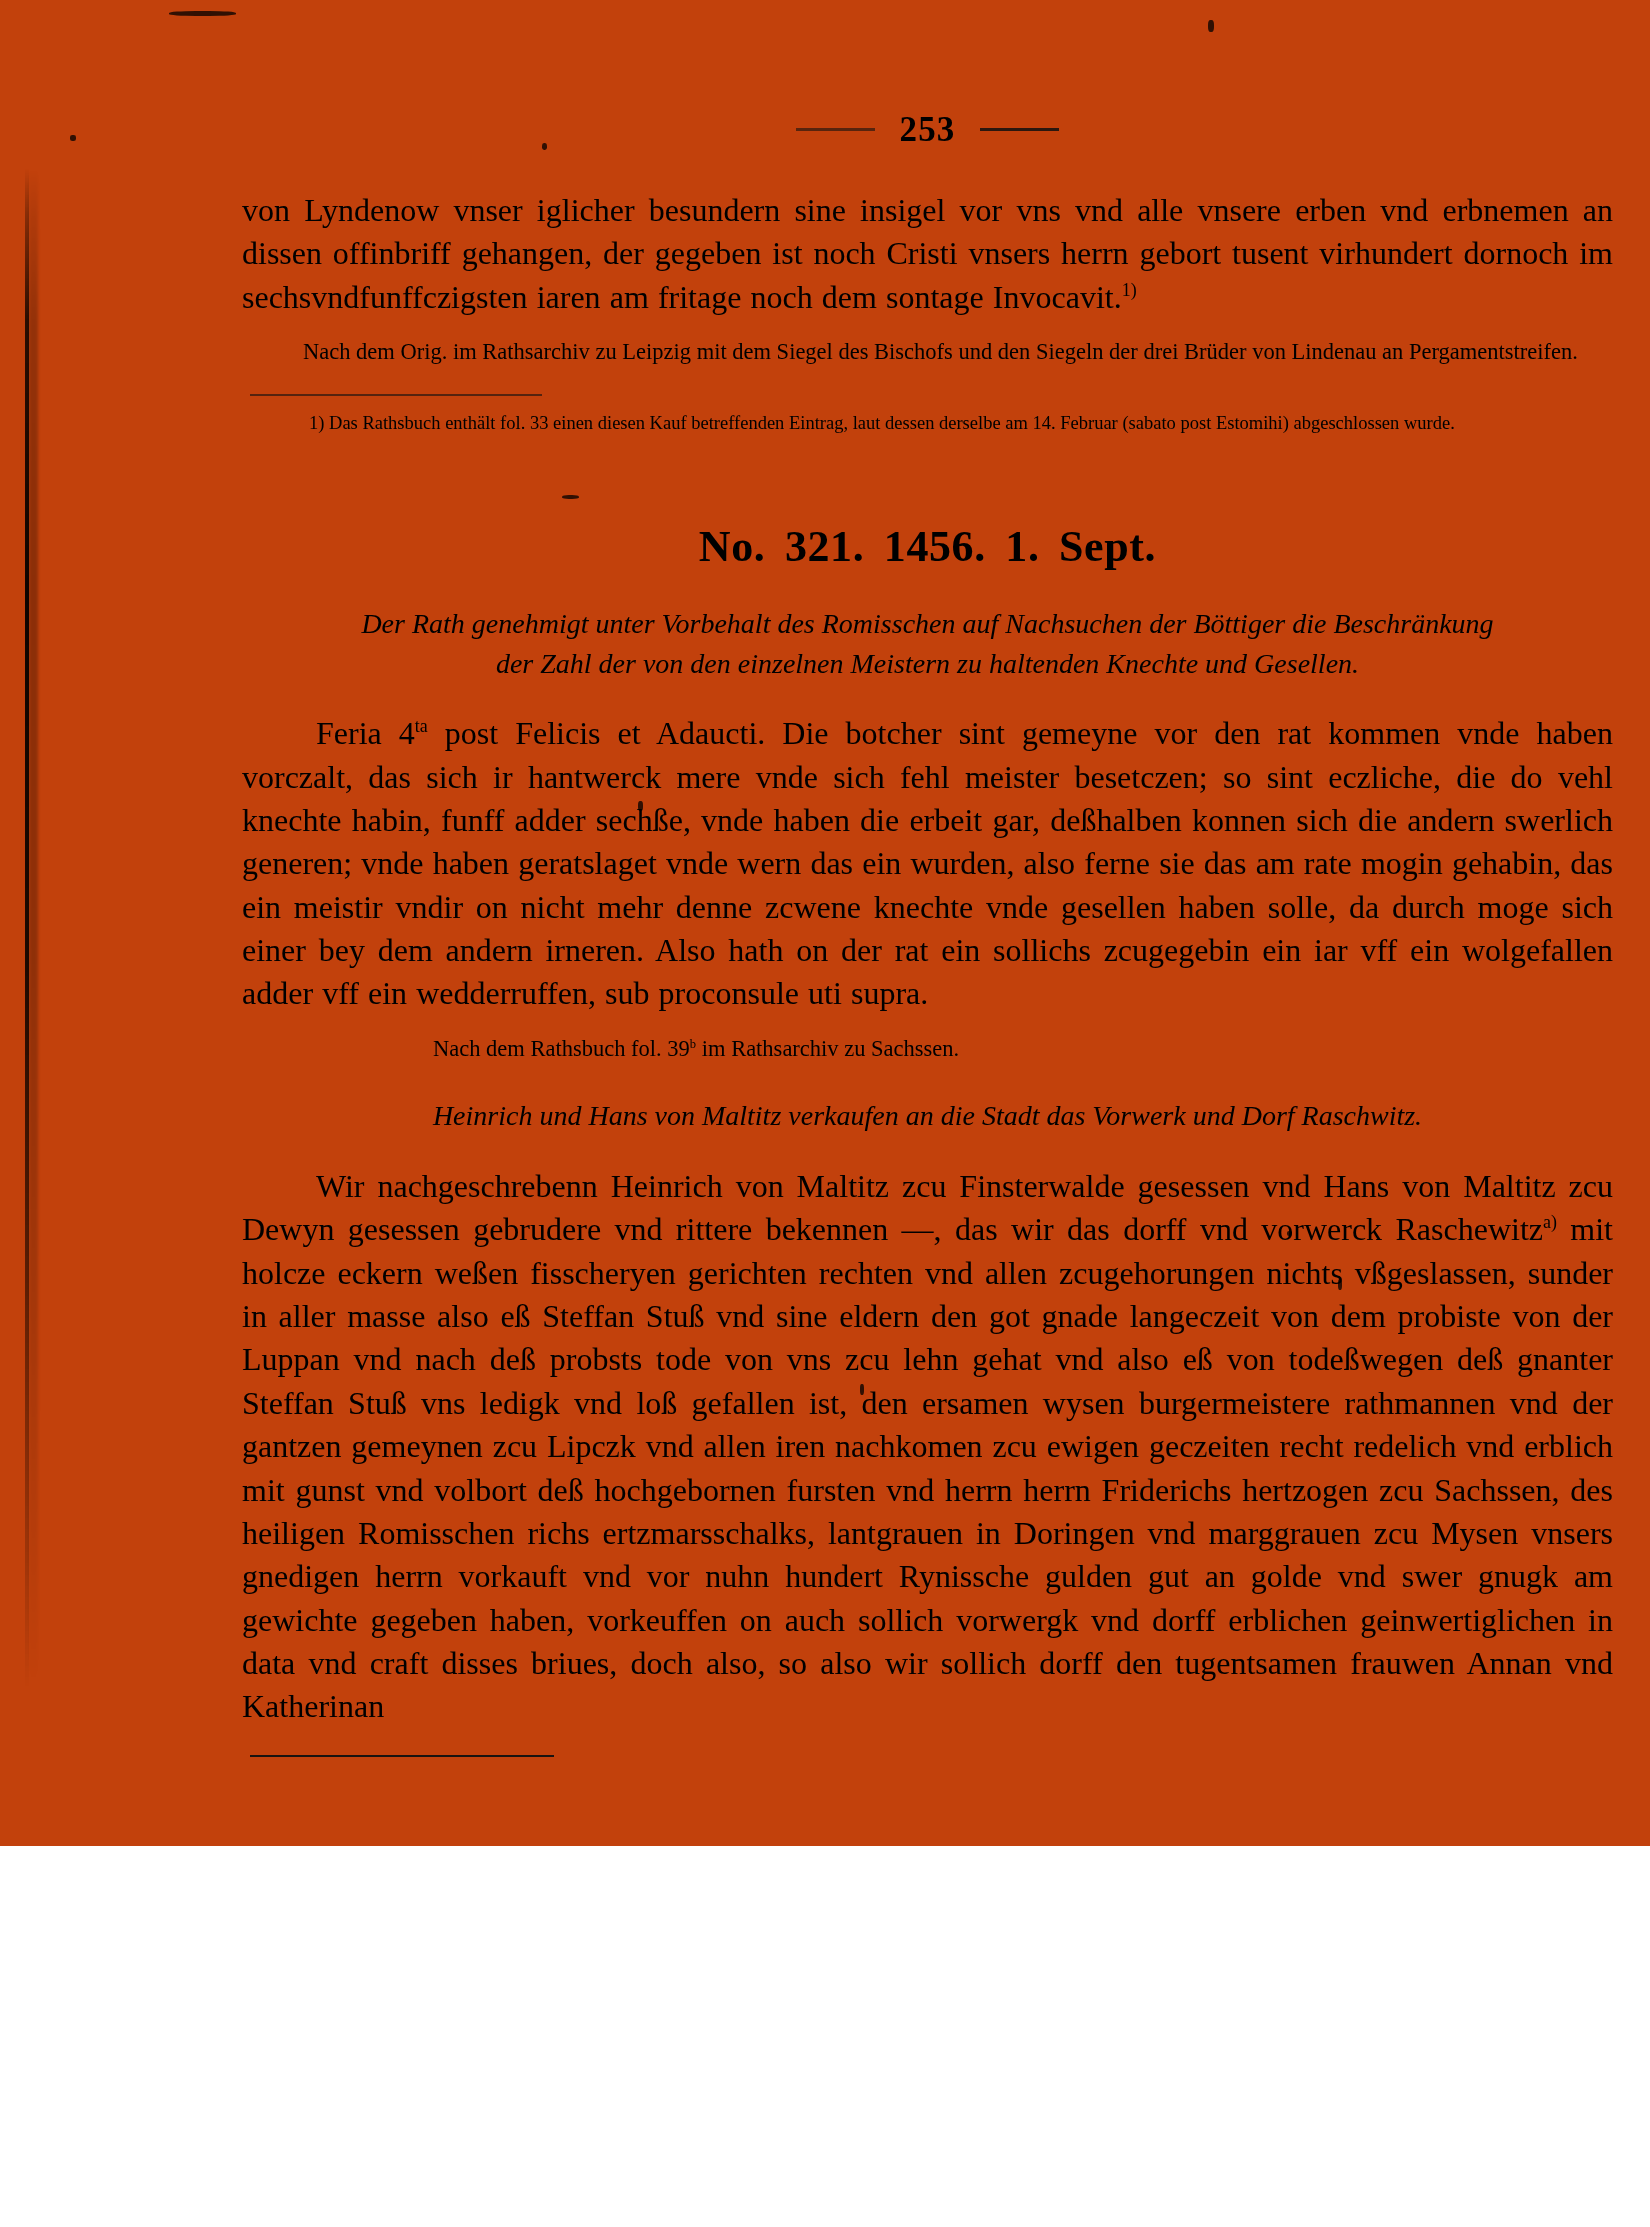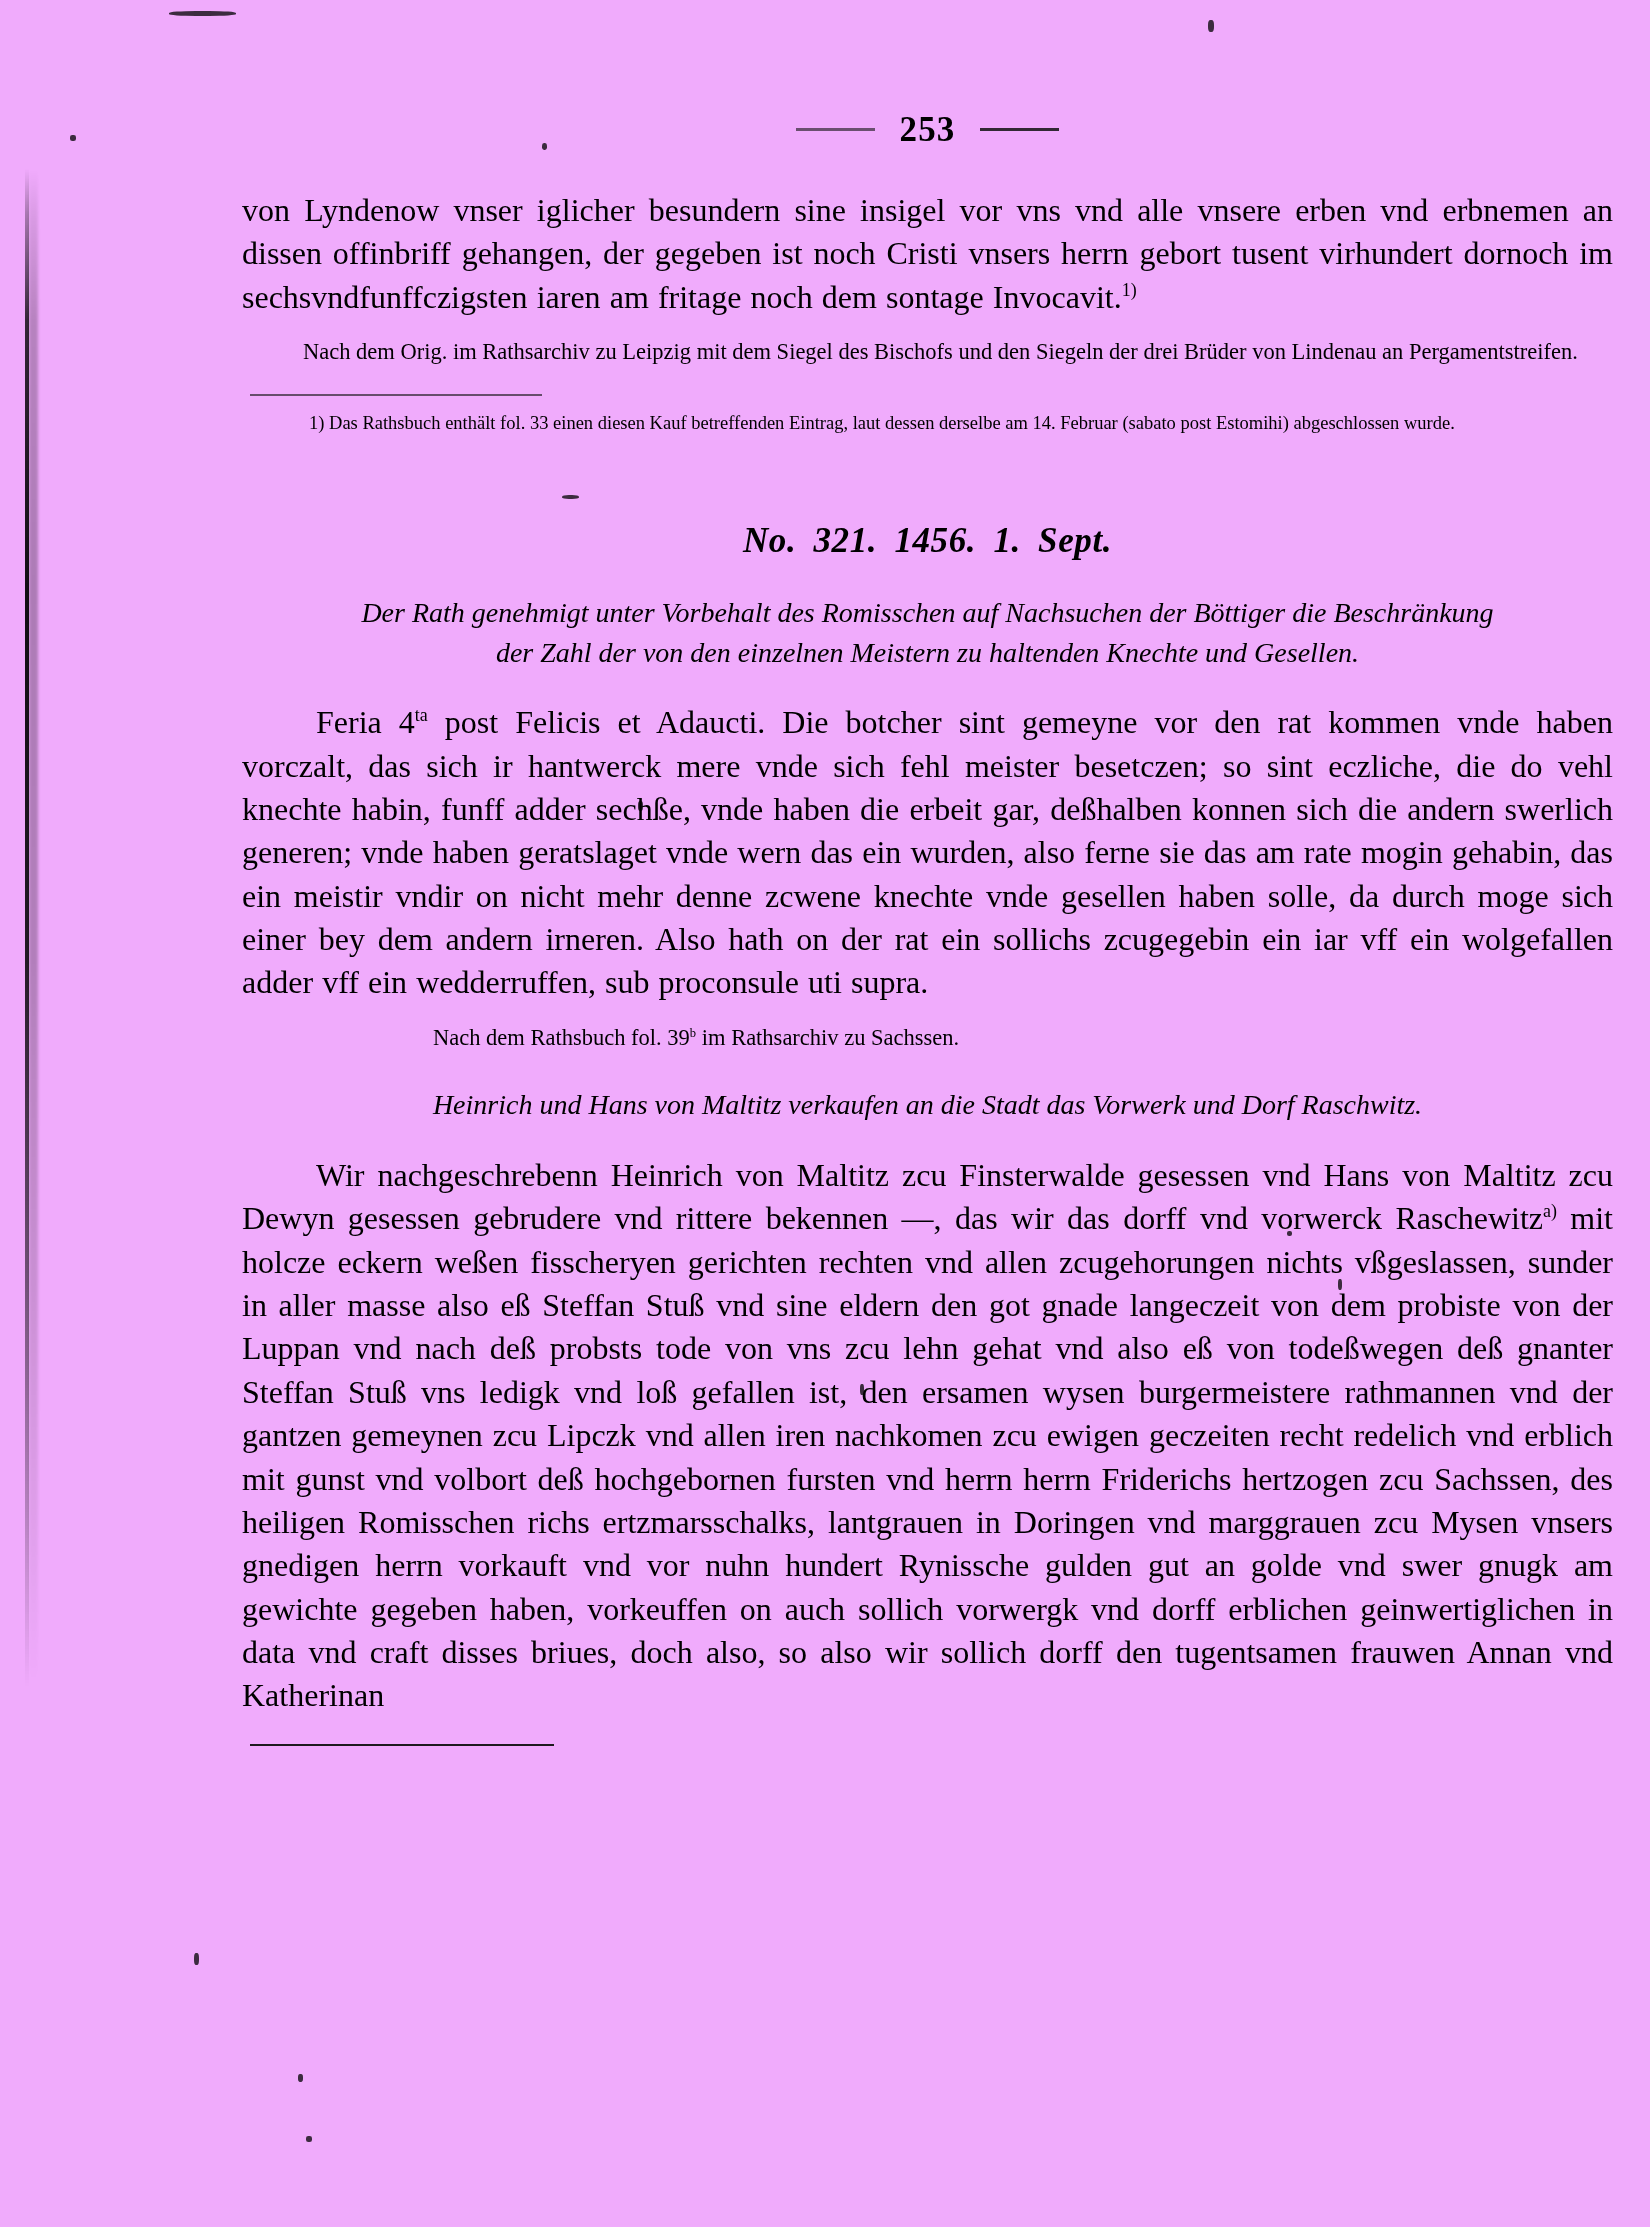--- a/index.html
+++ b/index.html
@@ -9,22 +9,22 @@
     background: #ffffff;
   }
   body {
     font-family: "Liberation Serif", "DejaVu Serif", serif;
     color: #000000;
   }
 
   .page {
     position: relative;
     width: 1650px;
-    height: 2227px;
-    background: #f0abfc;
+    height: 1846px;
+    background: #c2410c;
     overflow: hidden;
   }
 
   
   .scan-gutter {
     position: absolute;
     left: 25px;
     top: 169px;
     width: 3.9px;
     height: 1518px;
@@ -134,25 +134,24 @@
   .footnote.bottom {
     text-indent: 0;
     padding-left: 141px;
     font-size: 19.7px;
   }
   .spaced { letter-spacing: 2.2px; }
 
   
   .charter-title {
     text-align: center;
-    font-size: 35px;
+    font-size: 44px;
     letter-spacing: 0.6px;
     margin: 84px 0 0 0;
     word-spacing: 7.9px;
-    font-style: italic;
   }
   .charter-regest {
     font-style: italic;
     font-size: 28px;
     line-height: 1.42;
     text-align: center;
     margin: 31.5px 0 0 0;
     padding: 0 5.6px;
   }
   .charter-regest .ln { display: block; }

